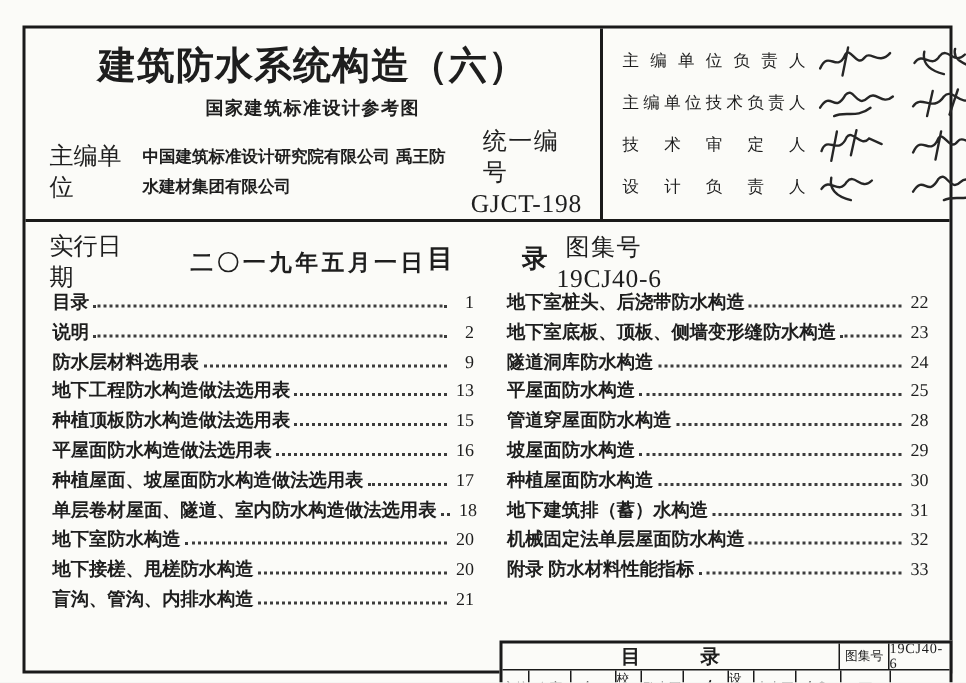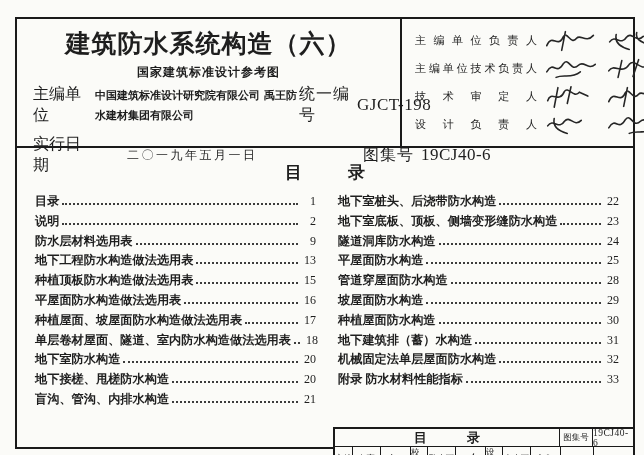--- a/index.html
+++ b/index.html
@@ -22,22 +22,22 @@
     font-family:"Liberation Sans", sans-serif; font-weight:bold;
     font-size:25px; letter-spacing:1px;
   }
   .doc-subtitle { text-align:center; margin-top:4px; font-size:12px; font-weight:bold; letter-spacing:1px; }
   .meta { padding:3px 12px 0 16px; }
   .meta-row { display:flex; align-items:center; }
   .jlabel { display:inline-block; text-align:justify; text-align-last:justify; font-size:16px; }
   .lab-left { width:48px; flex:none; }
   .orgs { width:204px; margin-left:14px; flex:none; }
   .org-line { font-size:11px; line-height:19px; font-weight:bold; text-align:justify; text-align-last:justify; }
-  .date-val { width:204px; margin-left:14px; flex:none; font-size:12px; font-weight:normal; letter-spacing:2.5px; white-space:nowrap; }
-  .meta-right { margin-left:auto; display:flex; align-items:center; }
+  .date-val { width:204px; margin-left:14px; flex:none; font-size:15px; font-weight:bold; letter-spacing:2.5px; white-space:nowrap; }
+  .meta-right { margin-left:auto; display:flex; align-items:center;flex-direction:column; }
   .lab-right { width:50px; flex:none; }
   .meta-val { margin-left:8px; font-size:17px; letter-spacing:0.5px; white-space:nowrap; }
   .date-row { margin-top:8px;gap:32px; }
   .hdr-right { flex:1; padding:8px 6px 8px 13px; display:flex; flex-direction:column; justify-content:space-between; }
   .signer-row { display:flex; align-items:center; height:27px; }
   .signer-role { width:122px; flex:none; font-size:11px; text-align:justify; text-align-last:justify; }
   .sig { margin-left:6px; flex:none; }
   
   .content { position:relative; height:299px; }
   .toc-heading { text-align:center; margin-top:13px; font-size:17px; font-weight:bold; }

